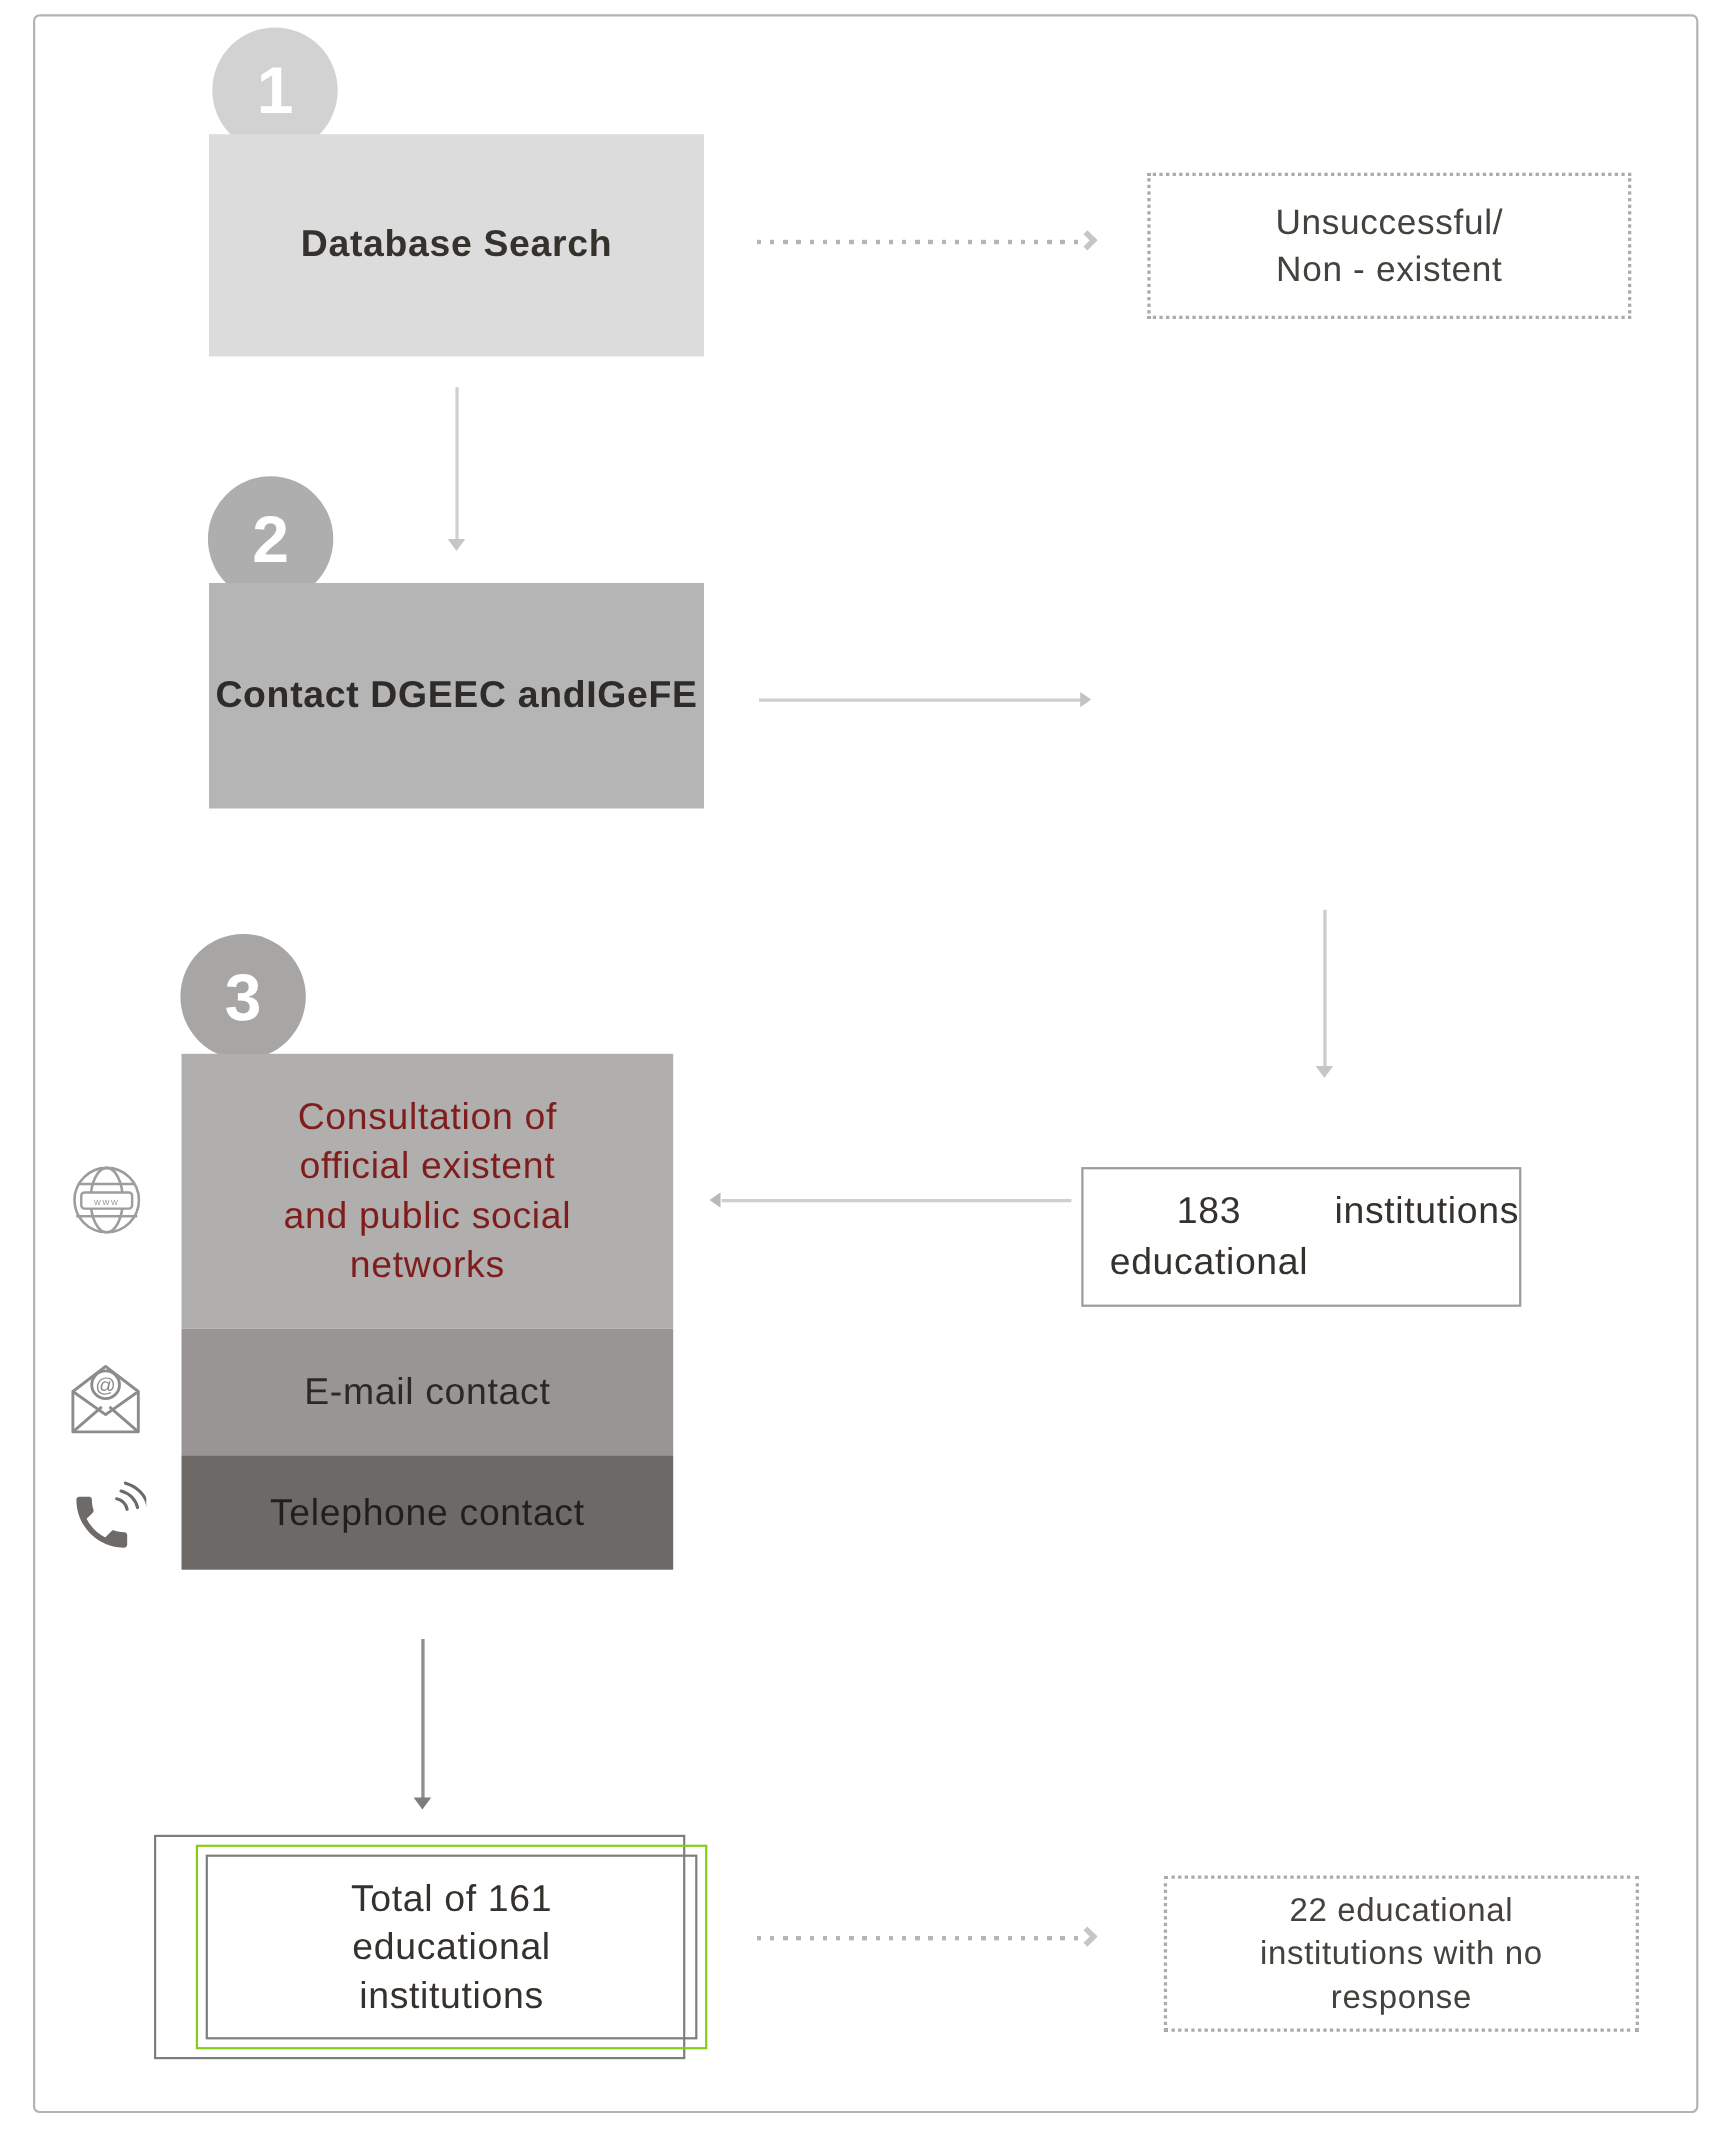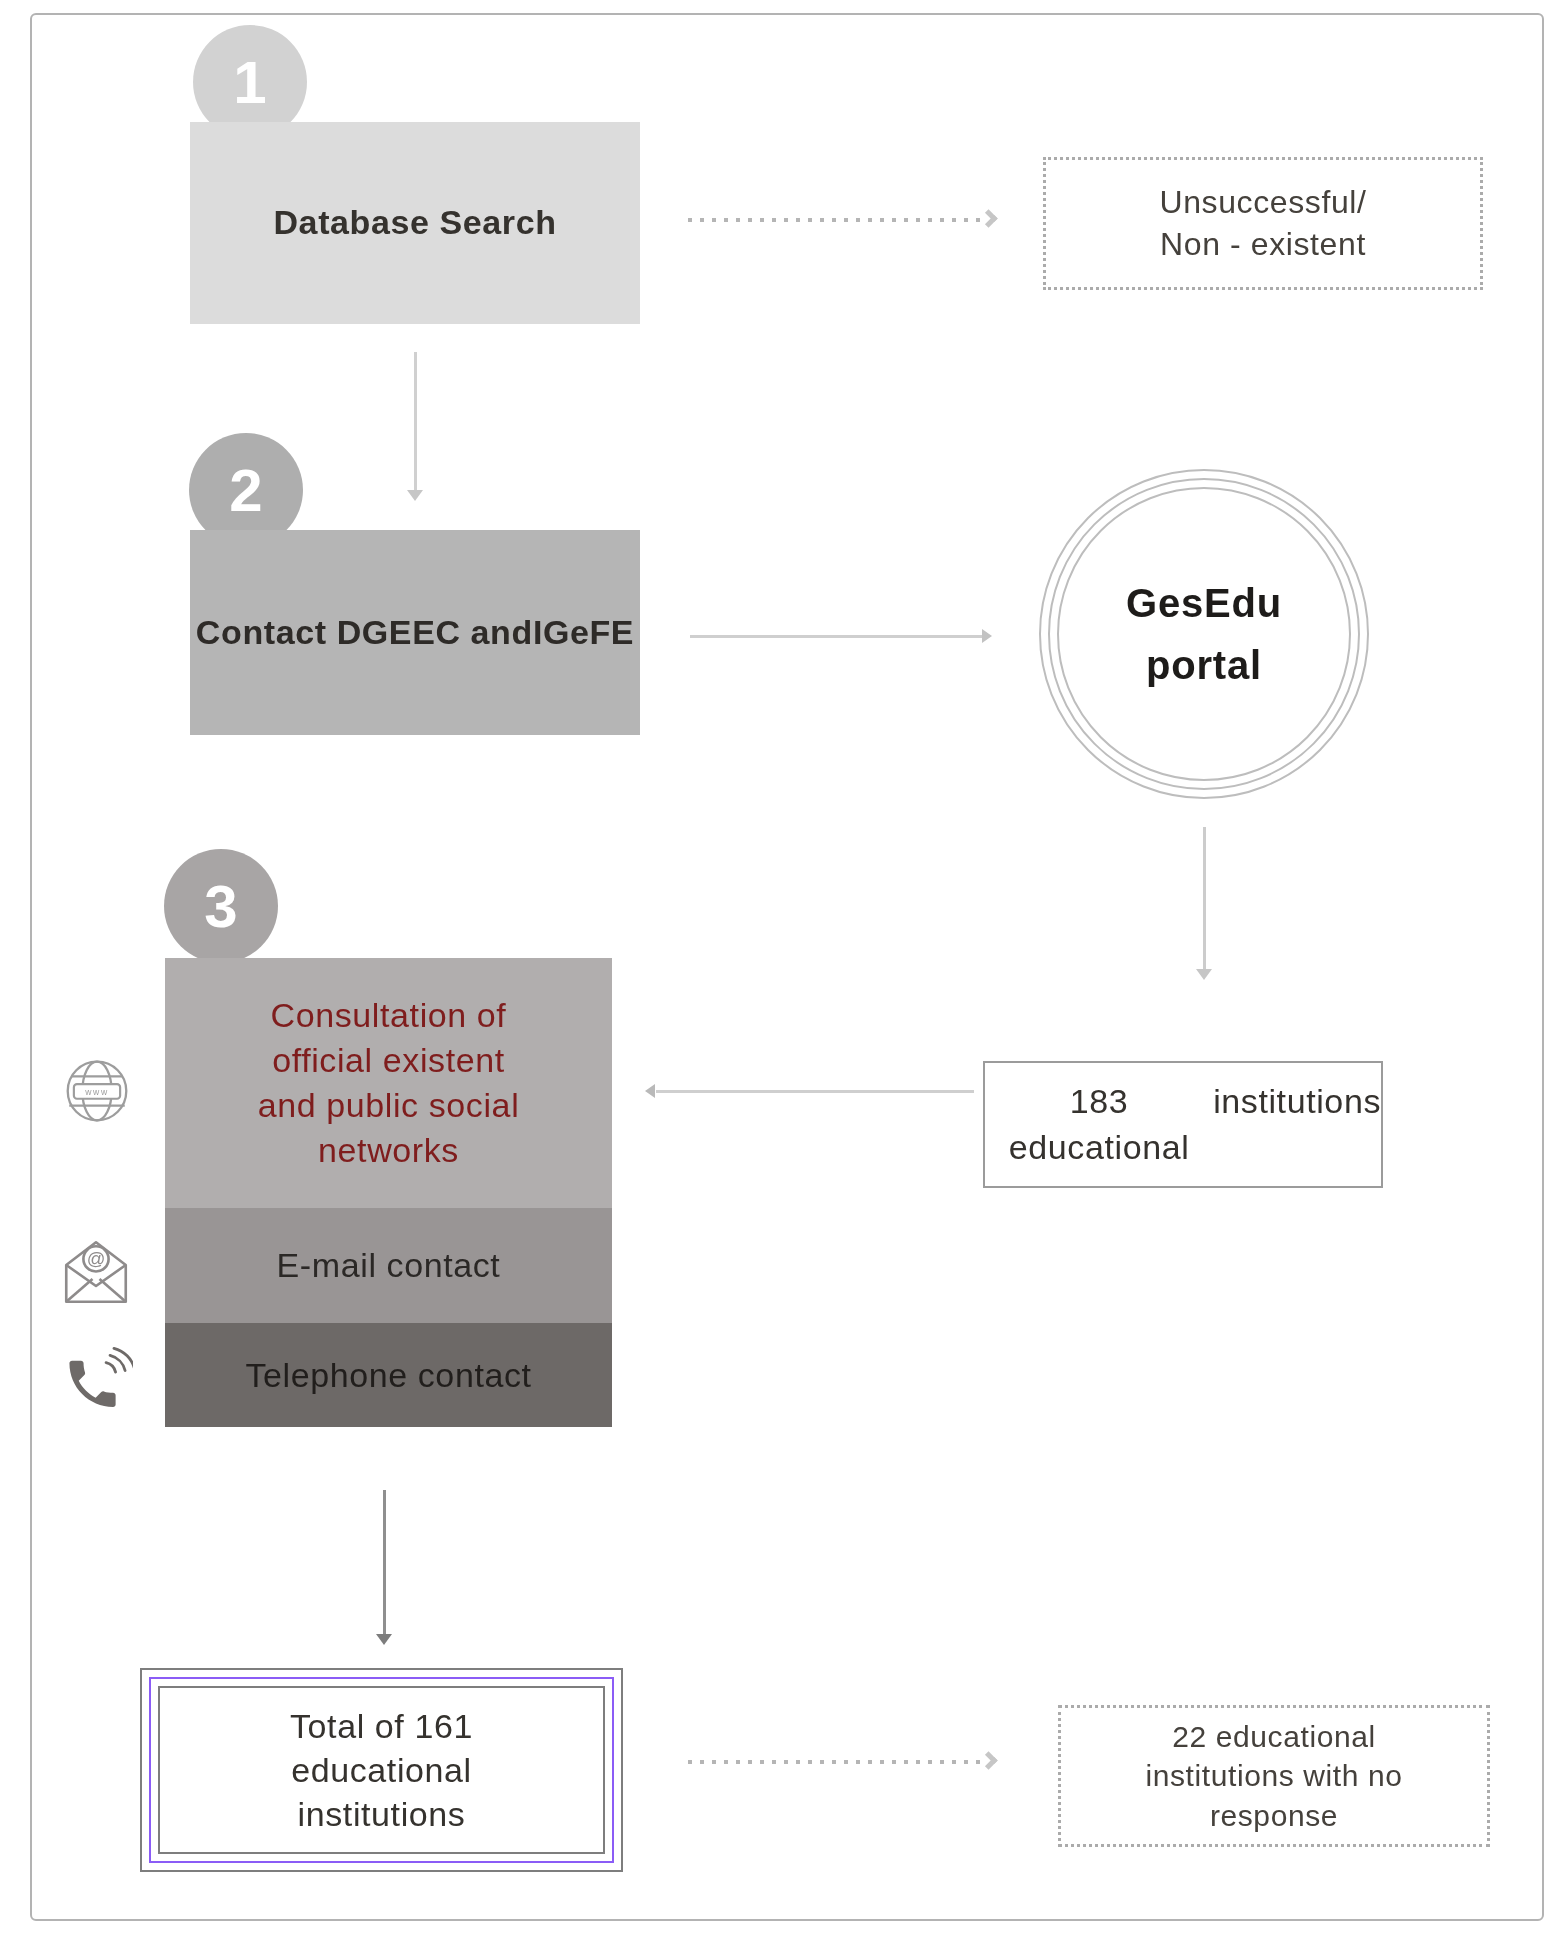--- a/index.html
+++ b/index.html
@@ -44,21 +44,21 @@
   .m-phone{height:104px;background:#6d6967;color:#211e1c;}
   .badge3{left:164px;top:849px;background:#a8a5a5;}
 
   .icon{position:absolute;display:flex;align-items:center;justify-content:center;}
   .icon-globe{left:60px;top:1052px;}
   .icon-mail{left:54px;top:1230px;}
   .icon-phone{left:57px;top:1342px;}
 
   .total-outer{position:absolute;left:140px;top:1668px;width:483px;height:204px;
                border:2px solid #7e7e7e;padding:7px;}
-  .total-mid{width:100%;height:100%;border:2px solid #8b5cf6;padding:7px;}
+  .total-mid{width:100%;height:100%;border:2px solid #84cc16;padding:7px;margin-left:29px;}
   .total-inner{width:100%;height:100%;border:2px solid #7e7e7e;display:flex;flex-direction:column;
                align-items:center;justify-content:center;text-align:center;font-size:34px;
                letter-spacing:.6px;line-height:1.3;color:#35322e;}
 
   .vline{position:absolute;width:3px;}
   .hline{position:absolute;height:3px;}
   .dotline{position:absolute;height:4px;
            background:repeating-linear-gradient(to right,#b5b5b5 0 4px,transparent 4px 12px);}
   .tri{position:absolute;width:0;height:0;}
   .tri-down{border-left:8px solid transparent;border-right:8px solid transparent;border-top:11px solid #c6c6c6;}
@@ -100,28 +100,20 @@
   <div class="box step2 z2">
     <div class="lines">
       <div>Contact DGEEC and</div>
       <div>IGeFE</div>
     </div>
   </div>
 
   <div class="hline" style="left:690px;top:635px;width:294px;background:#cfcfcf;"></div>
   <div class="tri tri-right" style="left:982px;top:629px;"></div>
 
-  <div class="ring ring-outer">
-    <div class="ring ring-mid">
-      <div class="ring ring-inner">
-        <div>GesEdu</div>
-        <div>portal</div>
-      </div>
-    </div>
-  </div>
 
   <div class="vline" style="left:1203px;top:827px;height:144px;background:#cccccc;"></div>
   <div class="tri tri-down" style="left:1196px;top:969px;"></div>
 
   <div class="box found">
     <div class="lines">
       <div>183 educational</div>
       <div>institutions</div>
     </div>
   </div>

